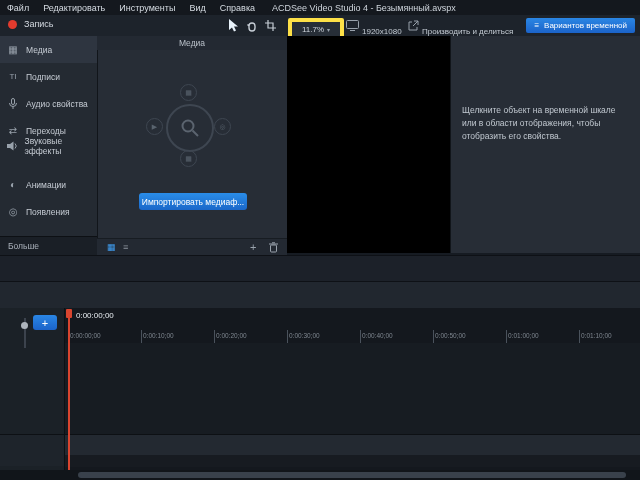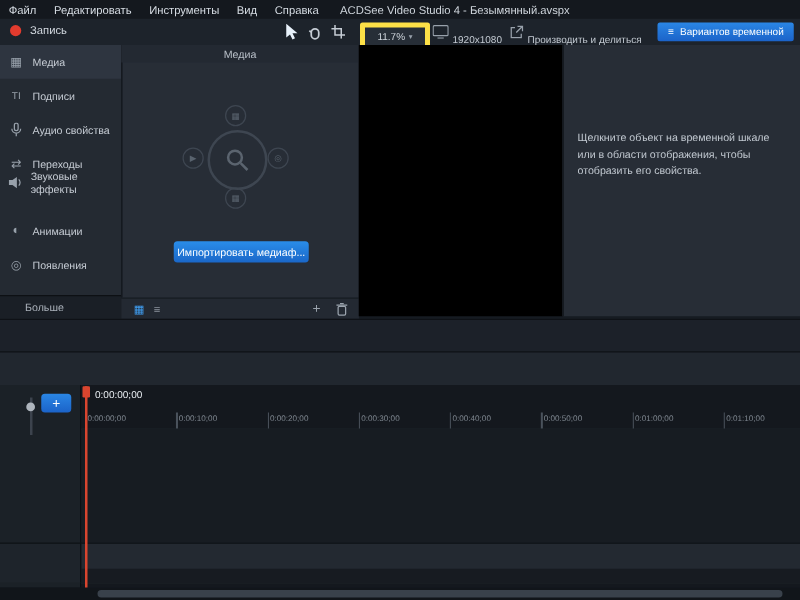--- a/index.html
+++ b/index.html
@@ -24,21 +24,21 @@
   .tbtext{position:absolute;font-size:8px;color:#c3cad2;top:12px;}
   .layoutbtn{position:absolute;right:5px;top:3px;height:15px;padding:0 8px;background:linear-gradient(#2a86e4,#1b63c9);
              border-radius:2px;display:flex;align-items:center;gap:5px;font-size:8px;color:#fff;}
 
   
   .sidebar{position:absolute;left:0;top:36px;width:97px;height:219px;background:#242a32;}
   .sbitem{position:absolute;left:0;width:97px;height:27px;display:flex;align-items:center;font-size:8.5px;color:#c6ccd4;}
   .sbitem .ic{width:26px;text-align:center;font-size:10px;color:#98a1ab;}
   .sbitem.sel{background:#2e3540;}
   .morebar{position:absolute;left:0;top:236px;width:97px;height:19px;background:#1a1f26;border-top:1px solid #0d1014;
-           display:flex;align-items:center;padding-left:20px;font-size:8.5px;color:#aab1ba;box-sizing:border-box;}
+           display:flex;align-items:center;padding-left:8px;font-size:8.5px;color:#aab1ba;box-sizing:border-box;}
 
   
   .mediapanel{position:absolute;left:97px;top:36px;width:190px;height:219px;background:#272d36;border-left:1px solid #11151a;box-sizing:border-box;}
   .mphead{position:absolute;left:97px;top:36px;width:190px;height:14px;background:#232932;display:flex;align-items:center;
           justify-content:center;font-size:8.5px;color:#b9c0c9;}
   .ccirc{position:absolute;border:1px solid #3e4651;border-radius:50%;display:flex;align-items:center;justify-content:center;color:#59636e;}
   .importbtn{position:absolute;left:139px;top:193px;width:108px;height:17px;background:linear-gradient(#2a8de8,#1a67c9);
              border-radius:3px;display:flex;align-items:center;justify-content:center;font-size:8.5px;color:#fff;}
   .mpfoot{position:absolute;left:97px;top:238px;width:190px;height:17px;background:#232932;border-top:1px solid #171c22;}
 

